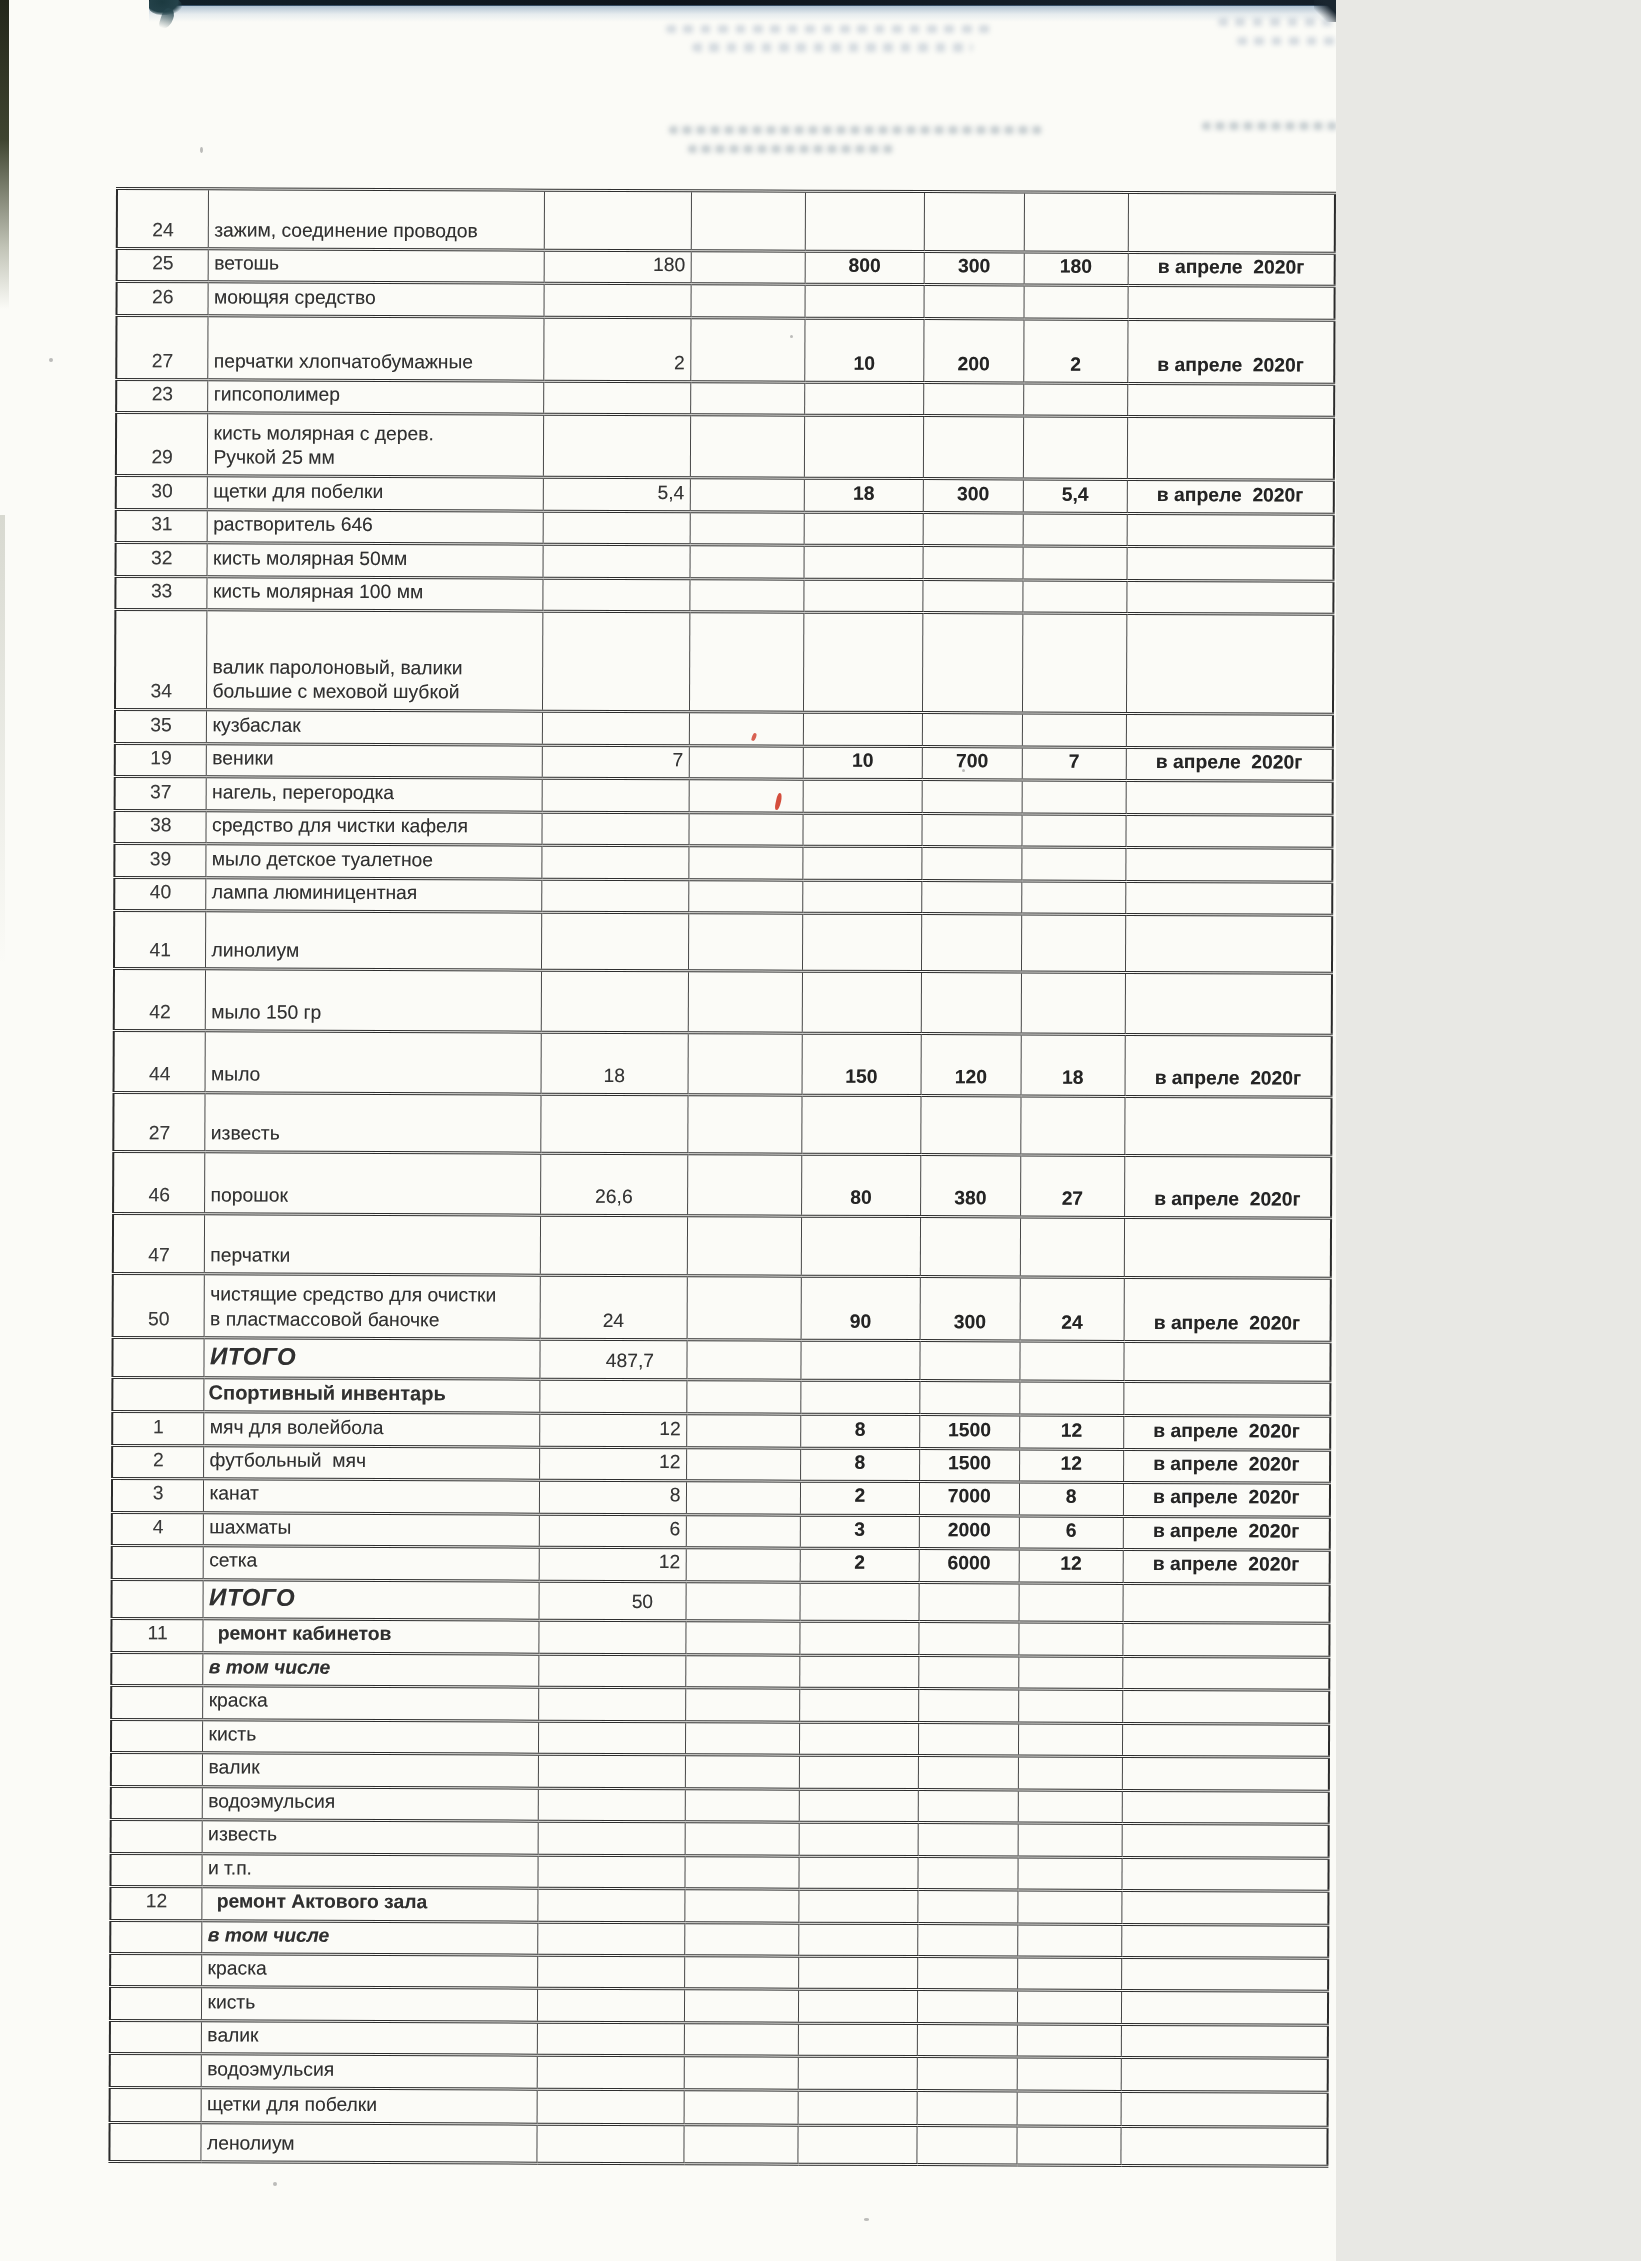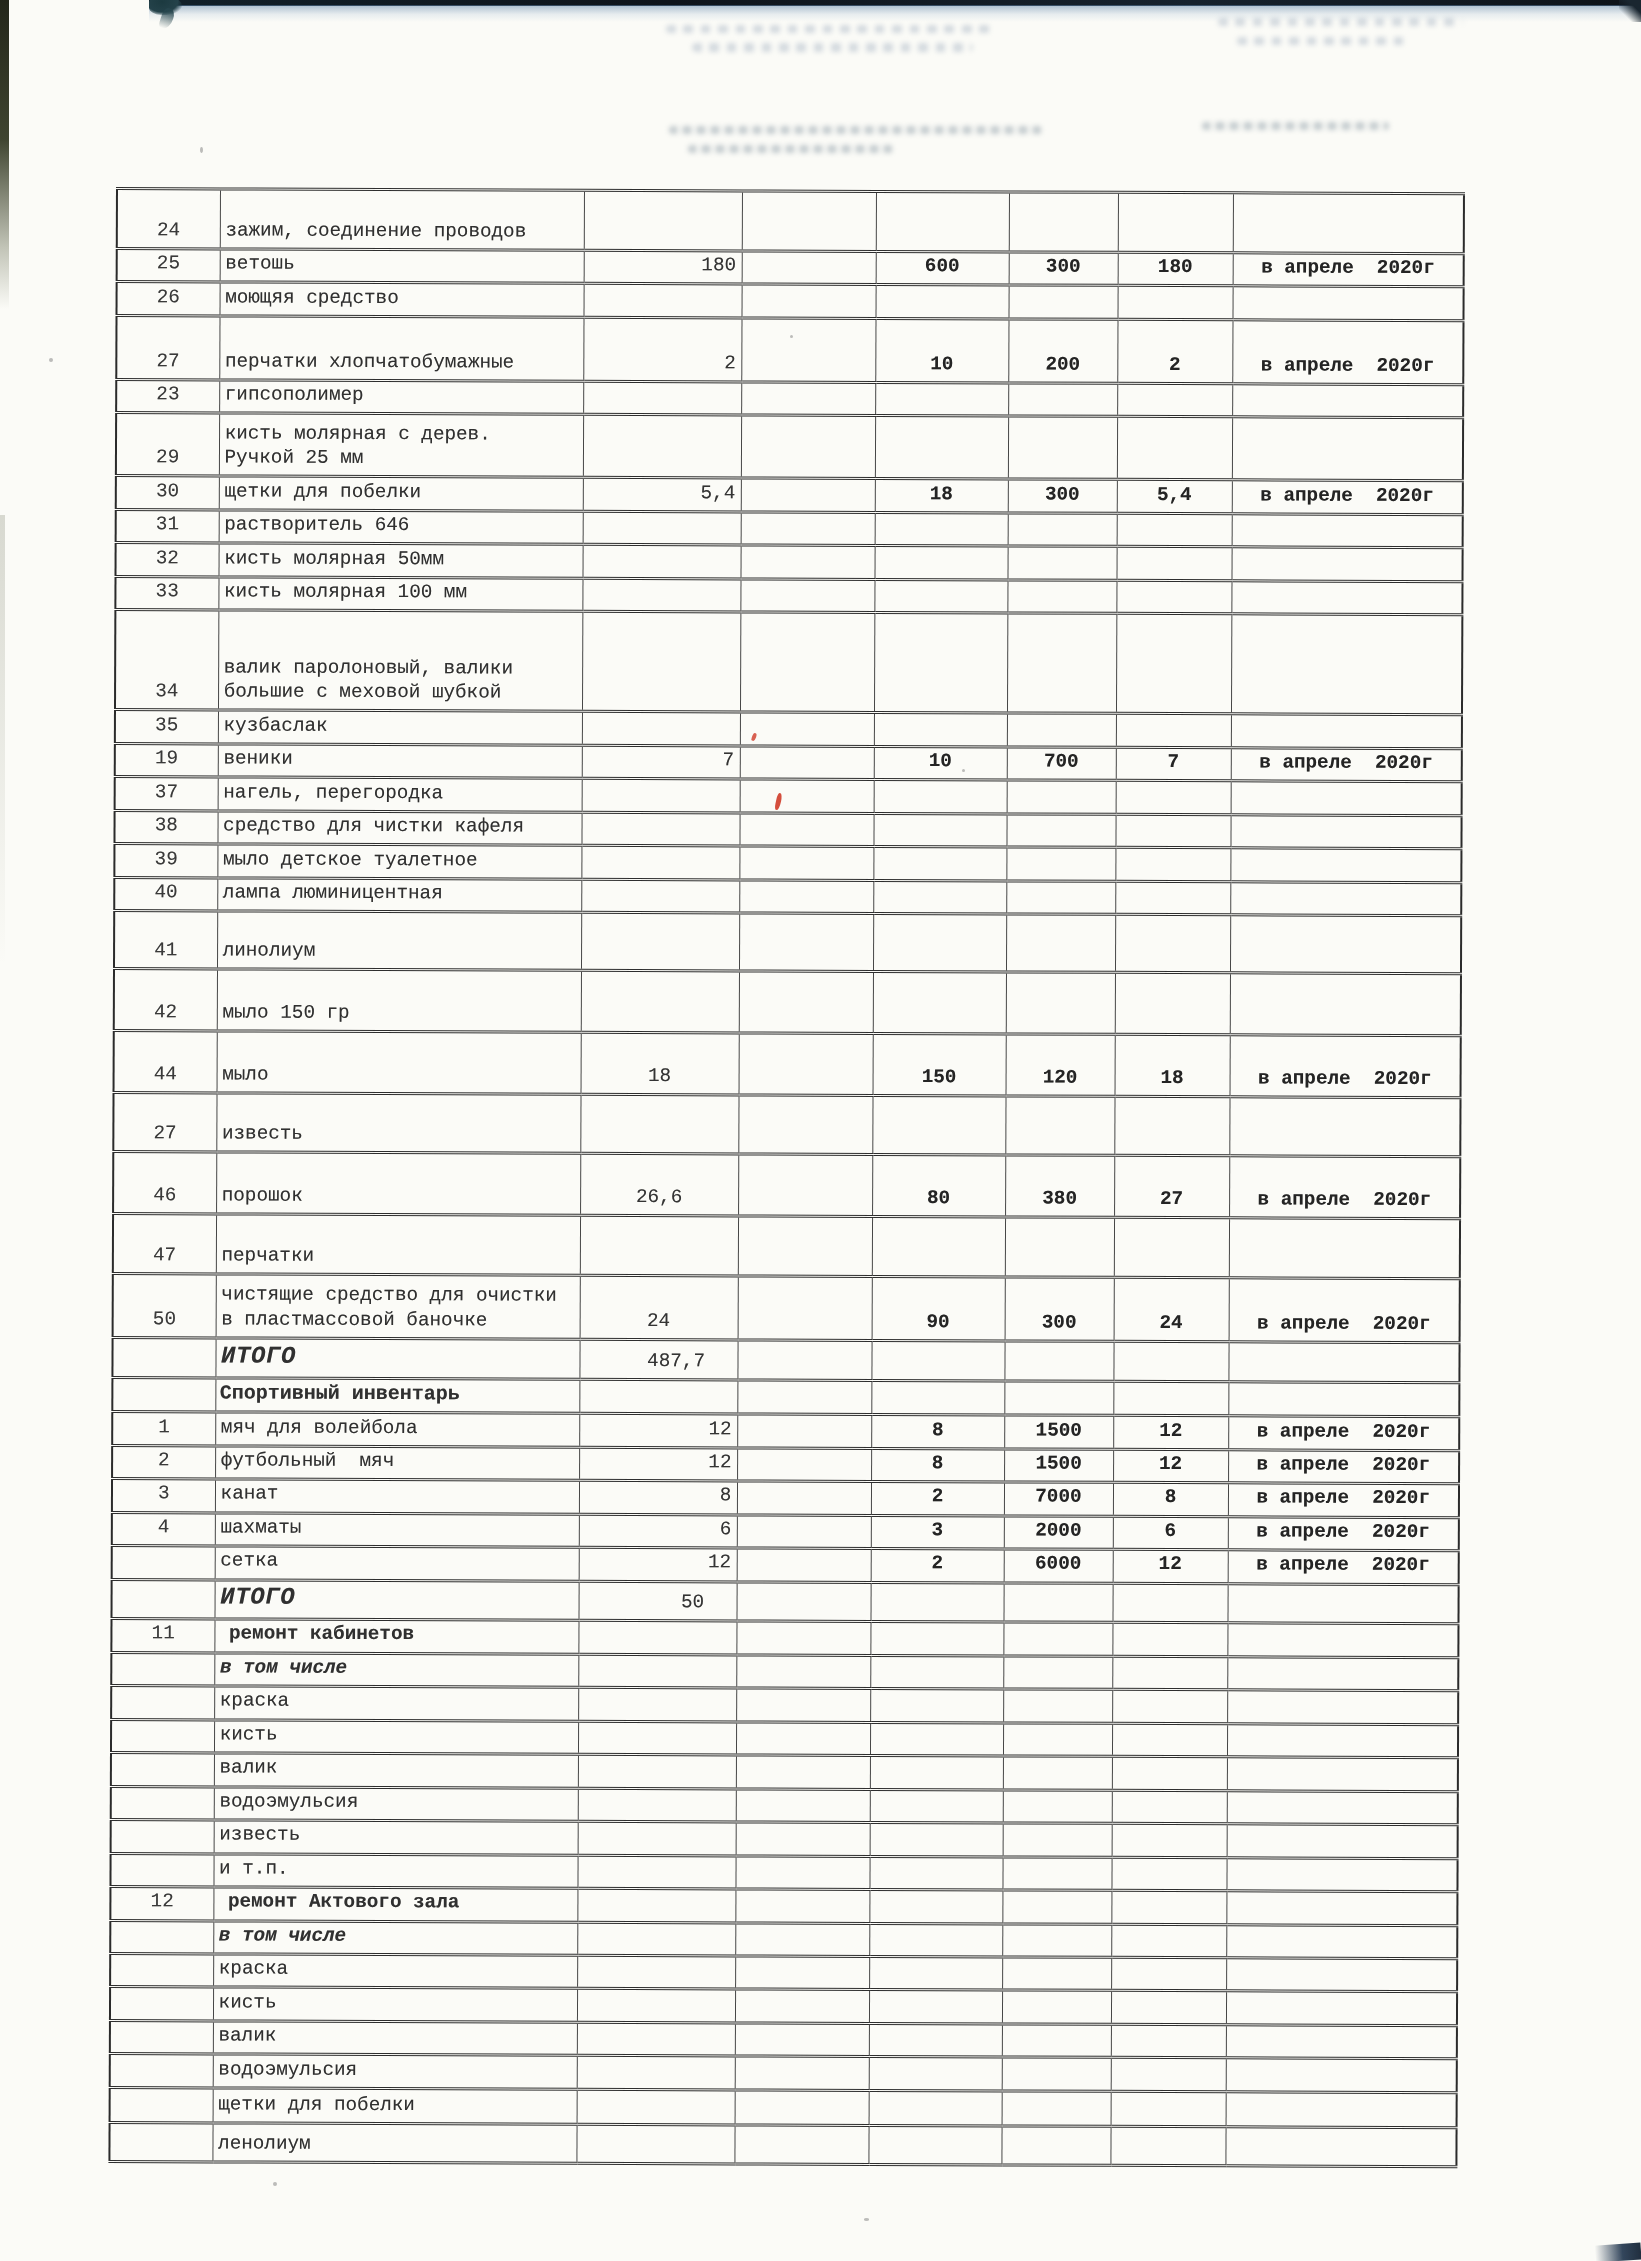--- a/index.html
+++ b/index.html
@@ -1,18 +1,18 @@
 <!DOCTYPE html>
 <html style="font-size:10.3px"><head>
 <meta charset="utf-8">
 <style>
   html,body{margin:0;padding:0;background:#e8e8e4;}
   .page{
-    position:relative;width:1641px;height:2261px;background:#fbfbf7;overflow:hidden;
-    font-family:Liberation Mono, monospace;color:#2a2a2a;
+    position:relative;width:1336px;height:2261px;background:#fbfbf7;overflow:hidden;
+    font-family:Liberation Sans, sans-serif;color:#2a2a2a;
   }
   
   .scan-top{position:absolute;left:149px;top:0;width:1492px;height:6.4px;
     background:linear-gradient(90deg,#11202a 0%,#0e141b 35%,#16222e 70%,#0d1218 100%);}
   .scan-top-glow{position:absolute;left:149px;top:5.1px;width:1492px;height:16.7px;
     background:linear-gradient(180deg,rgba(92,130,168,.5),rgba(140,170,200,.18) 55%,rgba(140,170,200,0));}
   .scan-corner-tr{position:absolute;right:0;top:0;width:22px;height:22px;
     background:linear-gradient(225deg,#1a2630 30%,rgba(26,38,48,0) 72%);}
   .scan-corner-br{position:absolute;left:1595px;top:2244px;width:46px;height:17.4px;
     background:linear-gradient(90deg,rgba(40,60,80,0),#33465c 60%,#202e3e);transform:rotate(-4deg);}
@@ -131,21 +131,21 @@
           <td class="c-v1"></td>
           <td class="c-v2"></td>
           <td class="c-v3"></td>
           <td class="c-period"></td>
         </tr>
         <tr style="height: 30px;">
           <td class="c-no">25</td>
           <td class="c-name">ветошь</td>
           <td class="c-qty">180</td>
           <td class="c-blank"></td>
-          <td class="c-v1">600</td>
+          <td class="c-v1">800</td>
           <td class="c-v2">300</td>
           <td class="c-v3">180</td>
           <td class="c-period">в апреле  2020г</td>
         </tr>
         <tr style="height: 30px;">
           <td class="c-no">26</td>
           <td class="c-name">моющяя средство</td>
           <td class="c-qty"></td>
           <td class="c-blank"></td>
           <td class="c-v1"></td>

